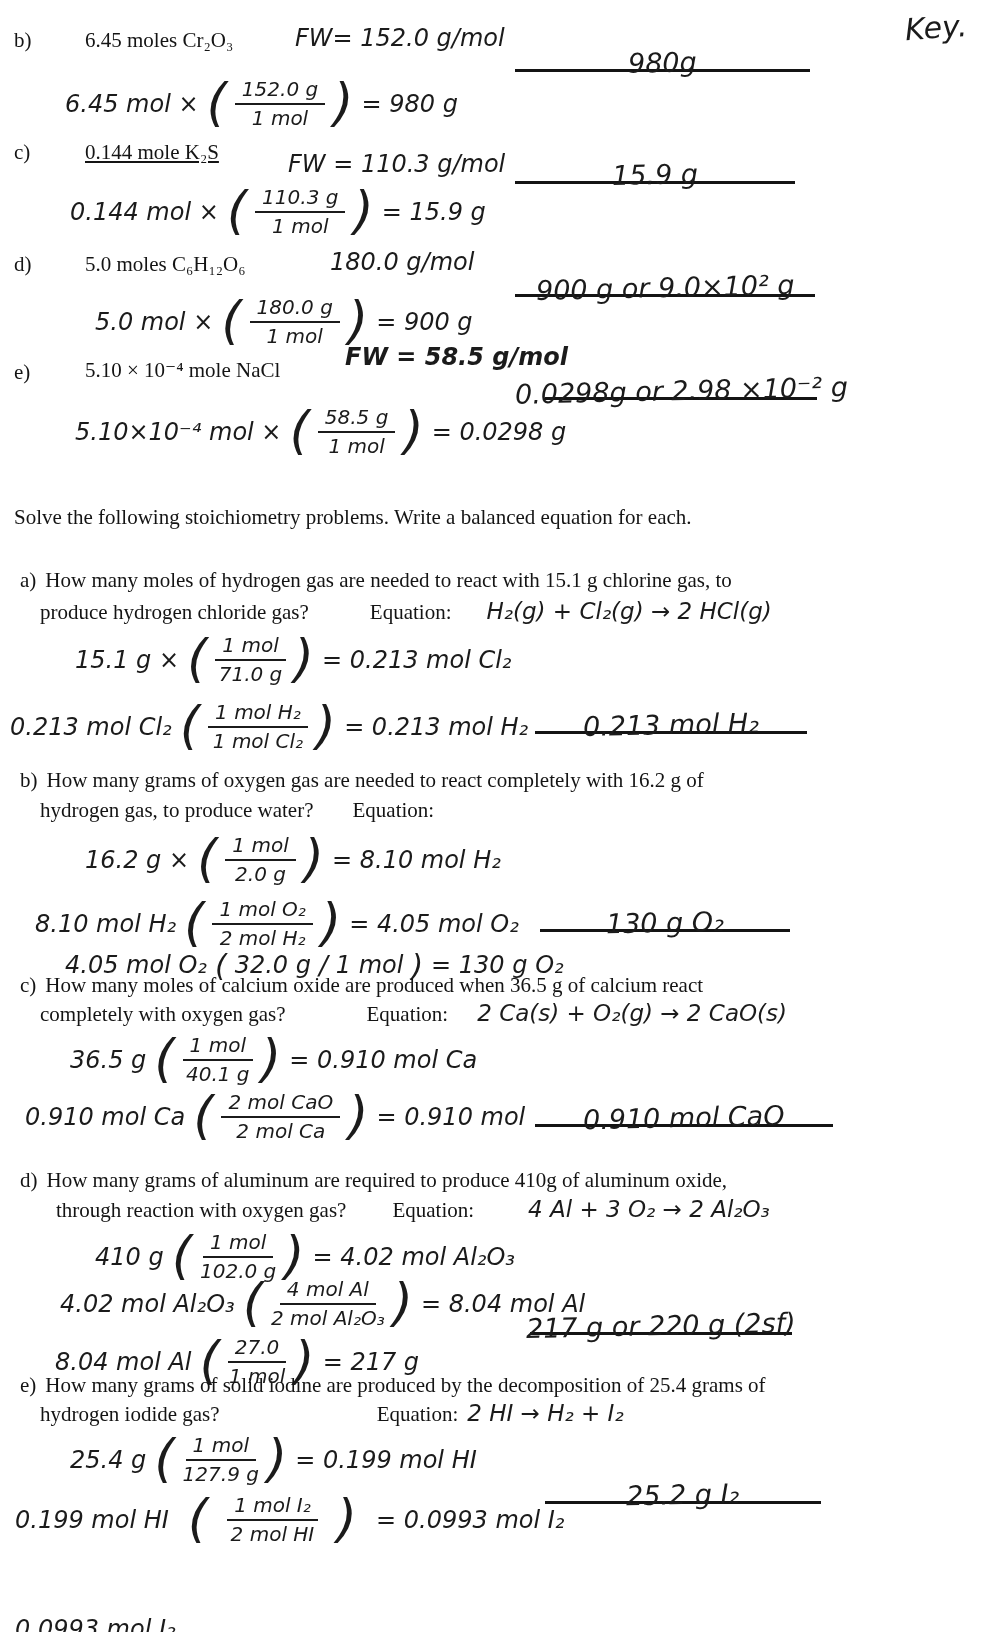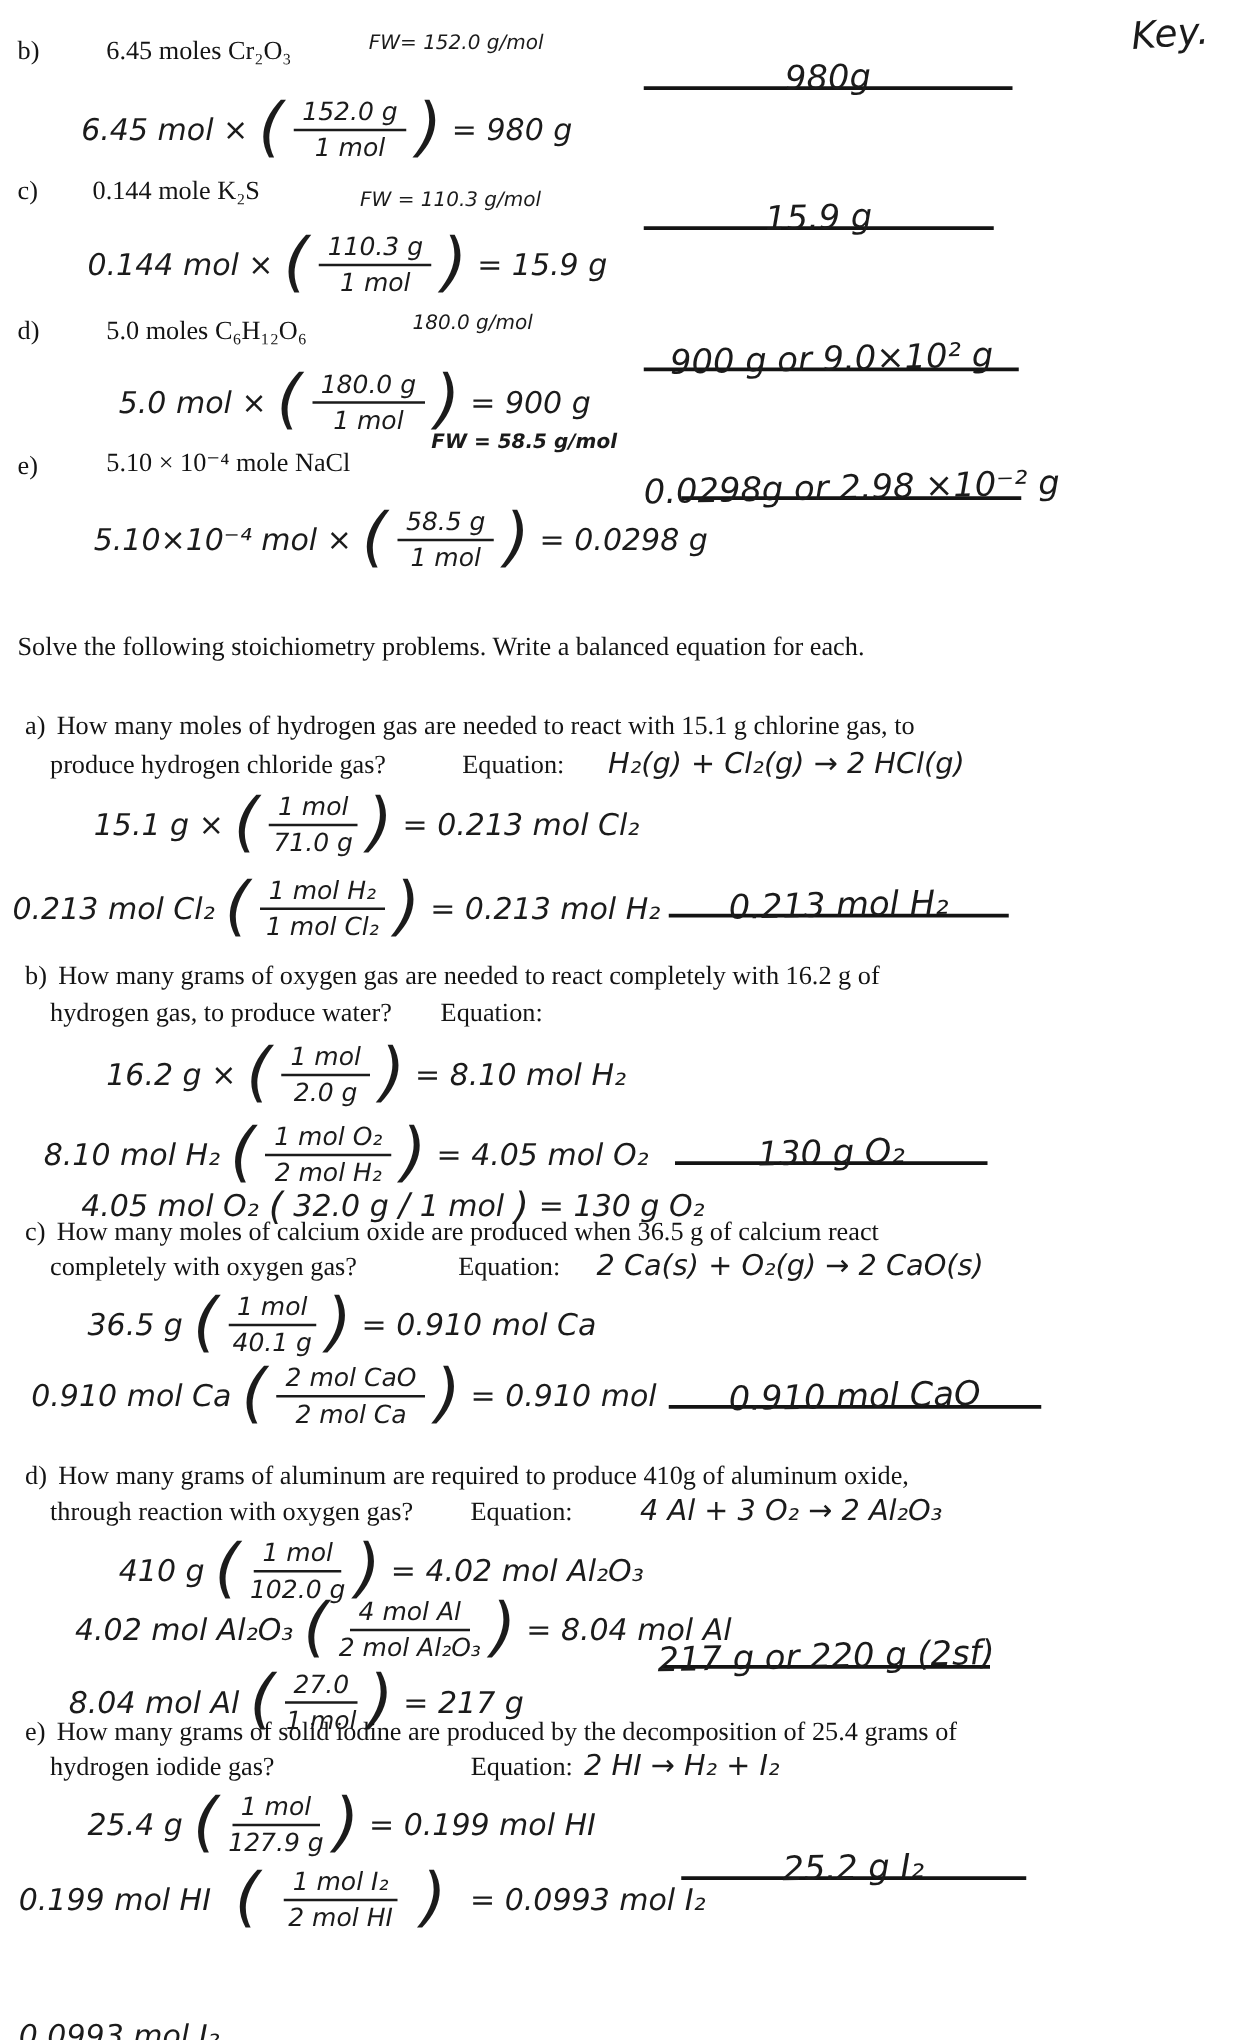--- a/index.html
+++ b/index.html
@@ -5,21 +5,21 @@
   * { box-sizing: border-box; margin: 0; padding: 0; }
   body { margin: 0; background: #ffffff; }
   .page {
     position: relative; width: 1008px; height: 1632px;
     background: #ffffff; overflow: hidden;
   }
   .layer { position: absolute; left: 0; top: 0; width: 100%; height: 100%; }
   .abs { position: absolute; }
   .serif { font-family: "Liberation Serif", "DejaVu Serif", serif; font-size: 21px; color: #141414; }
   .hand  { font-family: "DejaVu Sans", sans-serif; font-style: italic; color: #1b1b1b; }
-  .fw { font-size: 16px; white-space: nowrap; }
+  .fw { font-size: 24px; white-space: nowrap; }
   .key { font-size: 30px; transform: rotate(-4deg); }
   .qline { display: flex; align-items: baseline; white-space: nowrap; gap: 9px; }
   .equation { font-size: 23px; }
   .work { display: flex; align-items: center; gap: 8px; font-size: 24px; white-space: nowrap; height: 64px; }
   .frac { display: inline-flex; flex-direction: column; align-items: center; font-size: 20px; line-height: 1.15; }
   .frac .num { border-bottom: 2px solid #1b1b1b; padding: 0 7px 2px; }
   .frac .den { padding-top: 2px; }
   .paren { font-size: 52px; font-weight: 300; line-height: 1; transform: translateY(-2px); }
   .work-compact { height: 34px; }
   .cparen { font-size: 30px; }
@@ -51,21 +51,21 @@
         <span class="den">1 mol</span>
       </span>
       <span class="paren">)</span>
       <span>= 980 g</span>
     </div>
     <div class="answer-line abs" style="left:515px; top:30px; width:295px;">
       <span class="hand answer">980g</span>
     </div>
 
     <span class="serif abs" style="left:14px; top:140px;">c)</span>
-    <span class="serif abs" style="left:74px; top:140px;">0.144 mole K₂S</span>
+    <span class="serif abs" style="left:85px; top:140px;text-decoration:underline;">0.144 mole K₂S</span>
     <span class="hand fw abs" style="left:288px; top:150px;">FW = 110.3 g/mol</span>
     <div class="work hand abs" style="left:70px; top:180px;">
       <span>0.144 mol ×</span>
       <span class="paren">(</span>
       <span class="frac">
         <span class="num">110.3 g</span>
         <span class="den">1 mol</span>
       </span>
       <span class="paren">)</span>
       <span>= 15.9 g</span>
@@ -222,21 +222,21 @@
     <div class="answer-line abs" style="left:535px; top:1085px; width:298px;">
       <span class="hand answer">0.910 mol CaO</span>
     </div>
   </section>
 
   <section class="layer">
     <div class="qline abs" style="left:20px; top:1168px;">
       <span class="serif">d)</span>
       <span class="serif">How many grams of aluminum are required to produce 410g of aluminum oxide,</span>
     </div>
-    <div class="qline abs" style="left:40px; top:1196px;gap:36px;">
+    <div class="qline abs" style="left:56px; top:1196px;gap:36px;">
       <span class="serif">through reaction with oxygen gas?</span>
       <span class="serif" style="margin-left:10px;">Equation:</span>
       <span class="hand equation" style="margin-left:18px;">4 Al + 3 O₂ → 2 Al₂O₃</span>
     </div>
     <div class="work hand abs" style="left:95px; top:1225px;">
       <span>410 g</span>
       <span class="paren">(</span>
       <span class="frac">
         <span class="num">1 mol</span>
         <span class="den">102.0 g</span>

